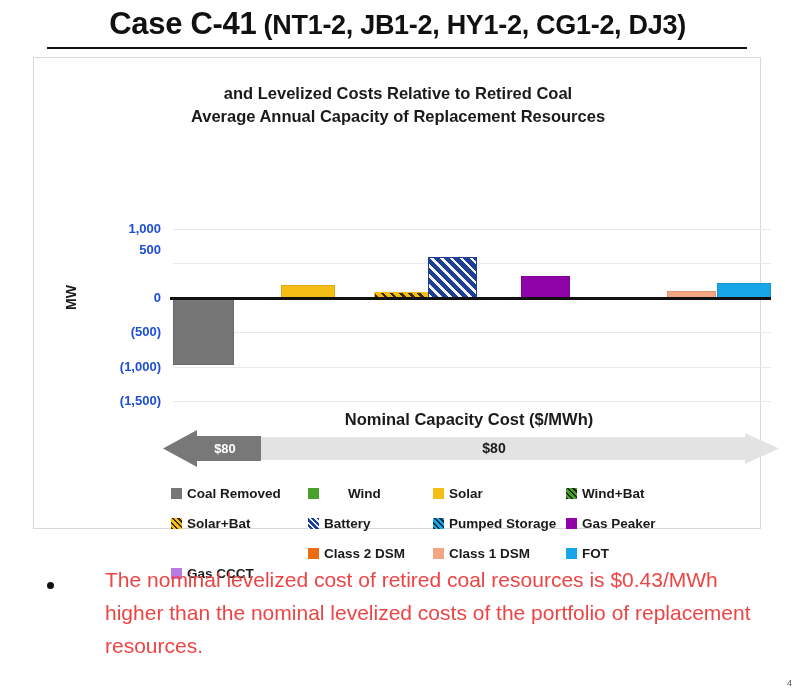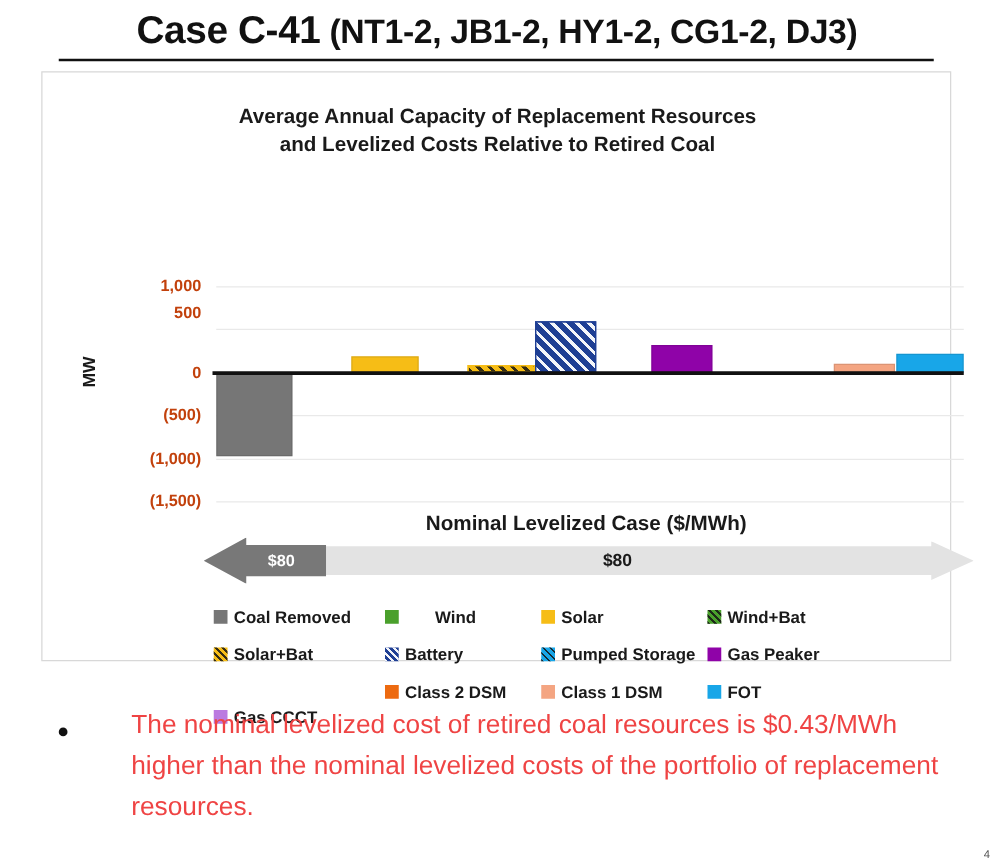--- a/index.html
+++ b/index.html
@@ -37,21 +37,21 @@
     position:absolute;left:139px;top:171px;width:598px;height:172px;
   }
   .gridline{position:absolute;left:0;width:598px;height:1px;background:#e9e9e9;}
   #zero-line{position:absolute;left:-3px;top:68px;width:601px;height:3px;background:#111111;z-index:5;}
 
   .bar{position:absolute;box-sizing:border-box;}
 
   
   .ytick{
     position:absolute;width:90px;text-align:right;
-    font-size:13px;font-weight:bold;color:#c2410c;
+    font-size:13px;font-weight:bold;color:#1d4ed8;
   }
   #y-axis-label{
     position:absolute;left:29px;top:252px;
     font-size:14px;font-weight:bold;color:#1a1a1a;
     transform:rotate(-90deg);transform-origin:left top;
     white-space:nowrap;
   }
 
   
   #cost-band{position:absolute;left:125px;top:352px;width:620px;height:60px;}
@@ -102,22 +102,22 @@
 <body>
 
 <div id="slide-title">
   <span>Case C-41</span><span class="small"> (NT1-2, JB1-2, HY1-2, CG1-2, DJ3)</span>
 </div>
 <div id="title-rule"></div>
 
 <div id="chart-card">
 
   <div id="chart-title">
+    <div>and Levelized Costs Relative to Retired Coal</div>
     <div>Average Annual Capacity of Replacement Resources</div>
-    <div>and Levelized Costs Relative to Retired Coal</div>
   </div>
 
   <div id="y-axis-label">MW</div>
   <div id="y-ticks">
       <div class="ytick" style="left: 37px; top: 163px;">1,000</div>
       <div class="ytick" style="left: 37px; top: 184px;">500</div>
       <div class="ytick" style="left: 37px; top: 231.8px;">0</div>
       <div class="ytick" style="left: 37px; top: 266.2px;">(500)</div>
       <div class="ytick" style="left: 37px; top: 300.6px;">(1,000)</div>
       <div class="ytick" style="left: 37px; top: 335px;">(1,500)</div>
@@ -138,21 +138,21 @@
         <div class="bar" style="left: 201px; width: 54px; height: 5.848px; top: 62.952px; background: repeating-linear-gradient(45deg, rgba(20, 20, 20, 0.85) 0px, rgba(20, 20, 20, 0.85) 2.5px, rgba(0, 0, 0, 0) 2.5px, rgba(0, 0, 0, 0) 6.5px) rgb(246, 189, 22); border: 1px solid rgb(246, 189, 22);"></div>
         <div class="bar" style="left: 255px; width: 49px; height: 41.28px; top: 27.52px; background: repeating-linear-gradient(45deg, rgba(255, 255, 255, 0.95) 0px, rgba(255, 255, 255, 0.95) 2.5px, rgba(255, 255, 255, 0) 2.5px, rgba(255, 255, 255, 0) 7px) rgb(31, 63, 148); border: 1px solid rgb(31, 63, 148);"></div>
         <div class="bar" style="left: 348px; width: 49px; height: 22.016px; top: 46.784px; background: rgb(143, 3, 168); border: 1px solid rgba(0, 0, 0, 0.1);"></div>
         <div class="bar" style="left: 494px; width: 49px; height: 6.88px; top: 61.92px; background: rgb(244, 165, 130); border: 1px solid rgba(0, 0, 0, 0.1);"></div>
         <div class="bar" style="left: 544px; width: 54px; height: 15.136px; top: 53.664px; background: rgb(24, 166, 232); border: 1px solid rgba(0, 0, 0, 0.1);"></div>
       </div>
     <div id="zero-line"></div>
   </div>
 
   <div id="cost-band">
-    <div id="cost-band-title">Nominal Levelized Case ($/MWh)</div>
+    <div id="cost-band-title">Nominal Capacity Cost ($/MWh)</div>
     <div id="arrow-right"></div>
     <div id="arrow-right-value">$80</div>
     <div id="arrow-left"></div>
     <div id="arrow-left-value">$80</div>
   </div>
 
   <div id="legend">
       <div class="legend-row">
         <div class="legend-item" style="left: 0px;">
           <span class="legend-swatch" style="background: rgb(118, 118, 118);"></span>

